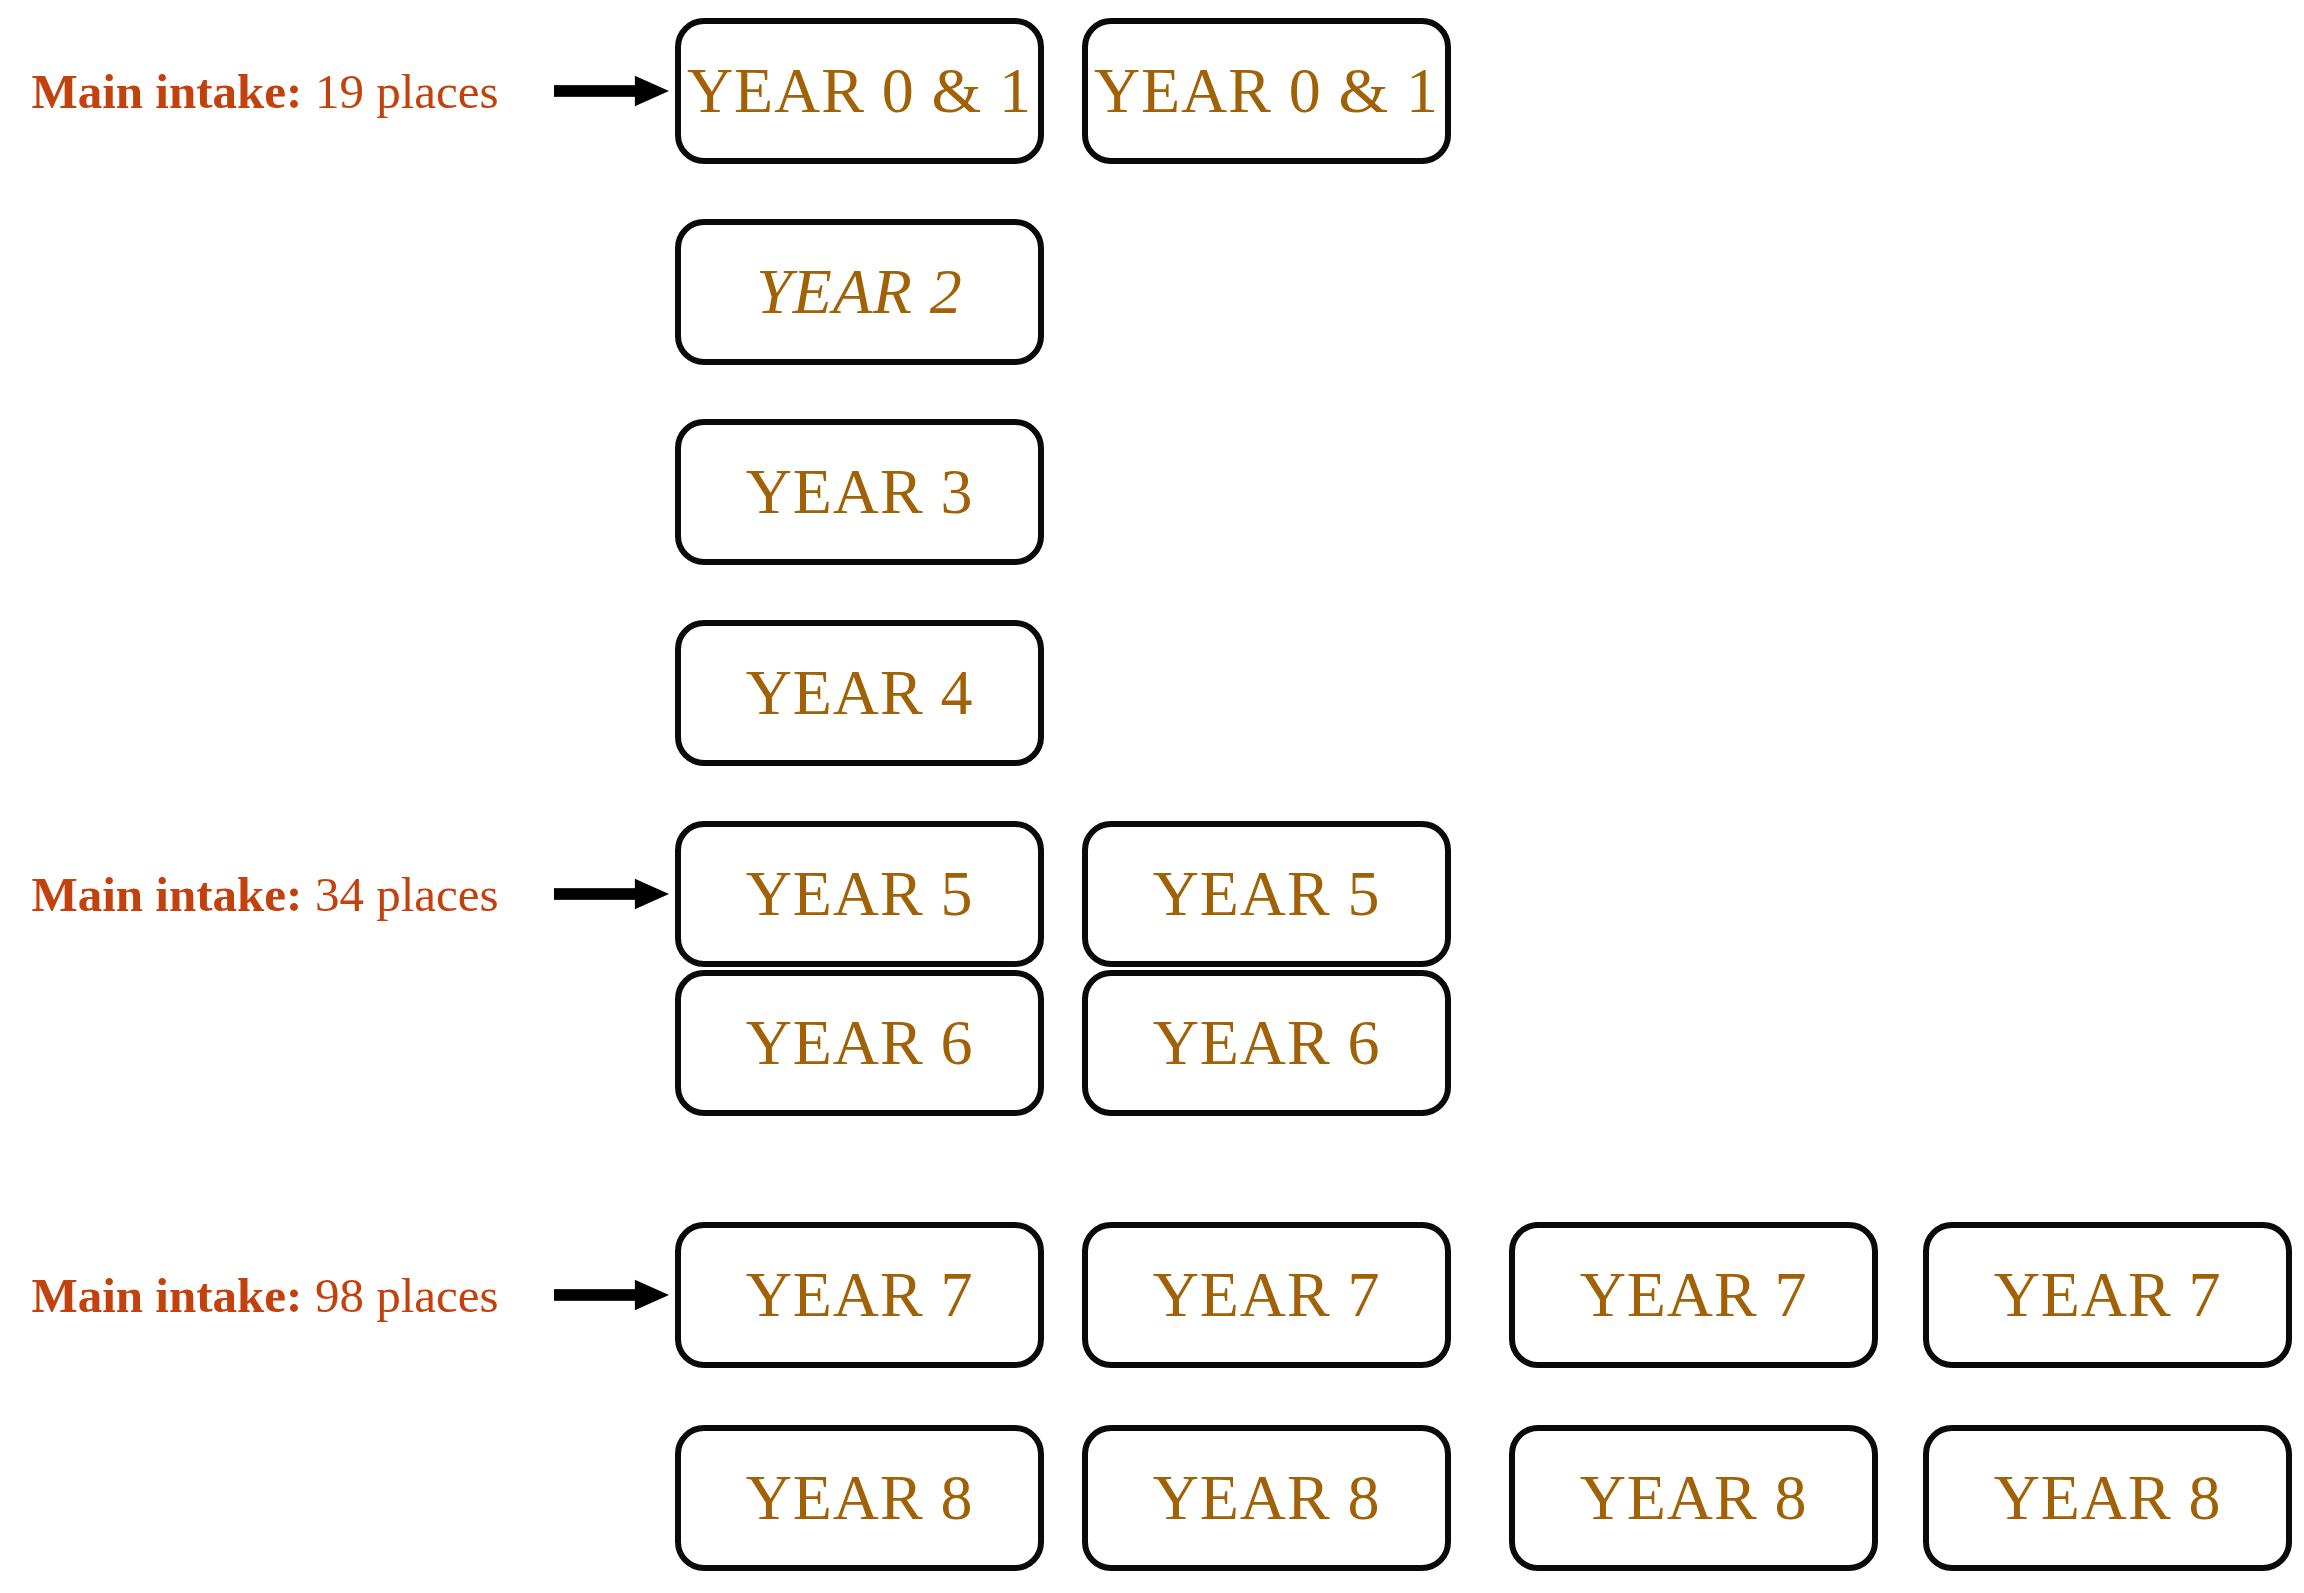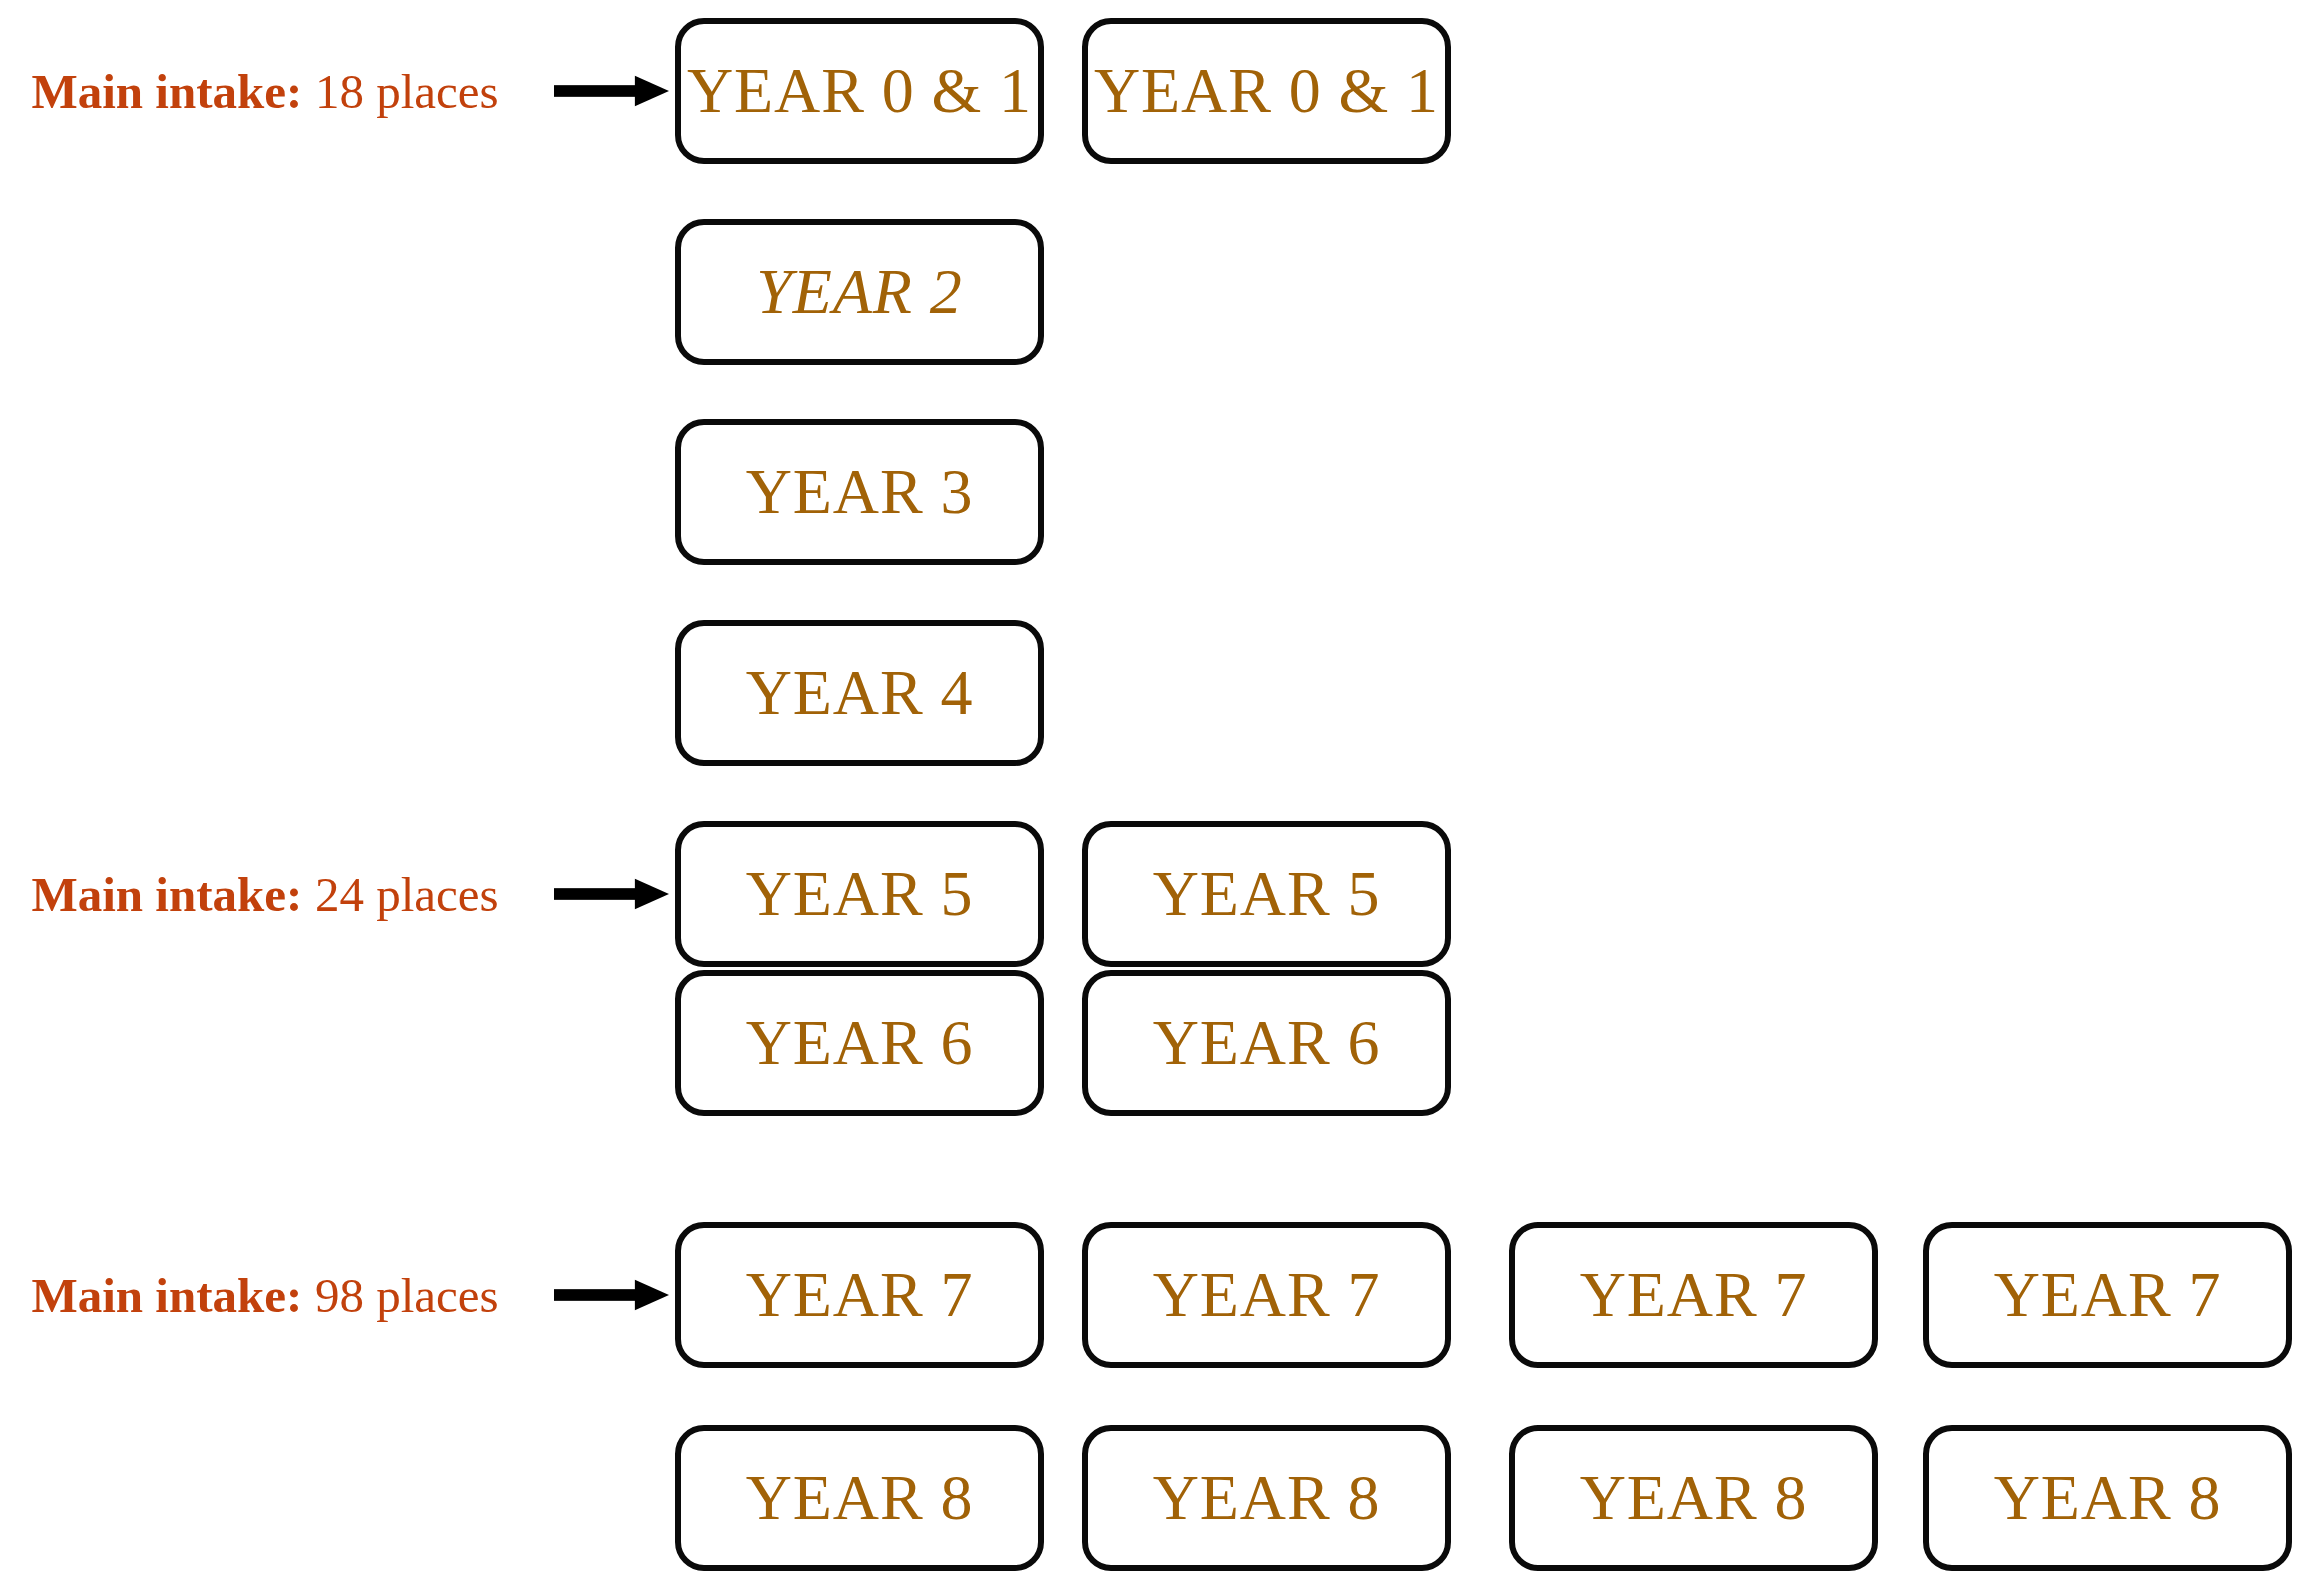--- a/index.html
+++ b/index.html
@@ -44,21 +44,21 @@
   .r5{top:821px;} .r6{top:970px;text-align:right;} .r7{top:1222px;} .r8{top:1425px;}
 </style>
 </head>
 <body>
 
 <div class="stage">
 
   <div class="row r1">
     <div class="annotation">
       <span class="b">Main intake:</span>
-      <span class="r">18 places</span>
+      <span class="r">19 places</span>
     </div>
     <svg class="arrow" viewBox="0 0 128 40" aria-hidden="true">
       <rect x="0" y="13.5" width="94" height="13" fill="#000"></rect>
       <polygon points="90,3 90,37 128,20" fill="#000"></polygon>
     </svg>
     <div class="ybox c1">
       <span class="ylabel">YEAR 0 &amp; 1</span>
     </div>
     <div class="ybox c2">
       <span class="ylabel">YEAR 0 &amp; 1</span>
@@ -79,21 +79,21 @@
 
   <div class="row r4">
     <div class="ybox c1">
       <span class="ylabel">YEAR 4</span>
     </div>
   </div>
 
   <div class="row r5">
     <div class="annotation">
       <span class="b">Main intake:</span>
-      <span class="r">24 places</span>
+      <span class="r">34 places</span>
     </div>
     <svg class="arrow" viewBox="0 0 128 40" aria-hidden="true">
       <rect x="0" y="13.5" width="94" height="13" fill="#000"></rect>
       <polygon points="90,3 90,37 128,20" fill="#000"></polygon>
     </svg>
     <div class="ybox c1">
       <span class="ylabel">YEAR 5</span>
     </div>
     <div class="ybox c2">
       <span class="ylabel">YEAR 5</span>

